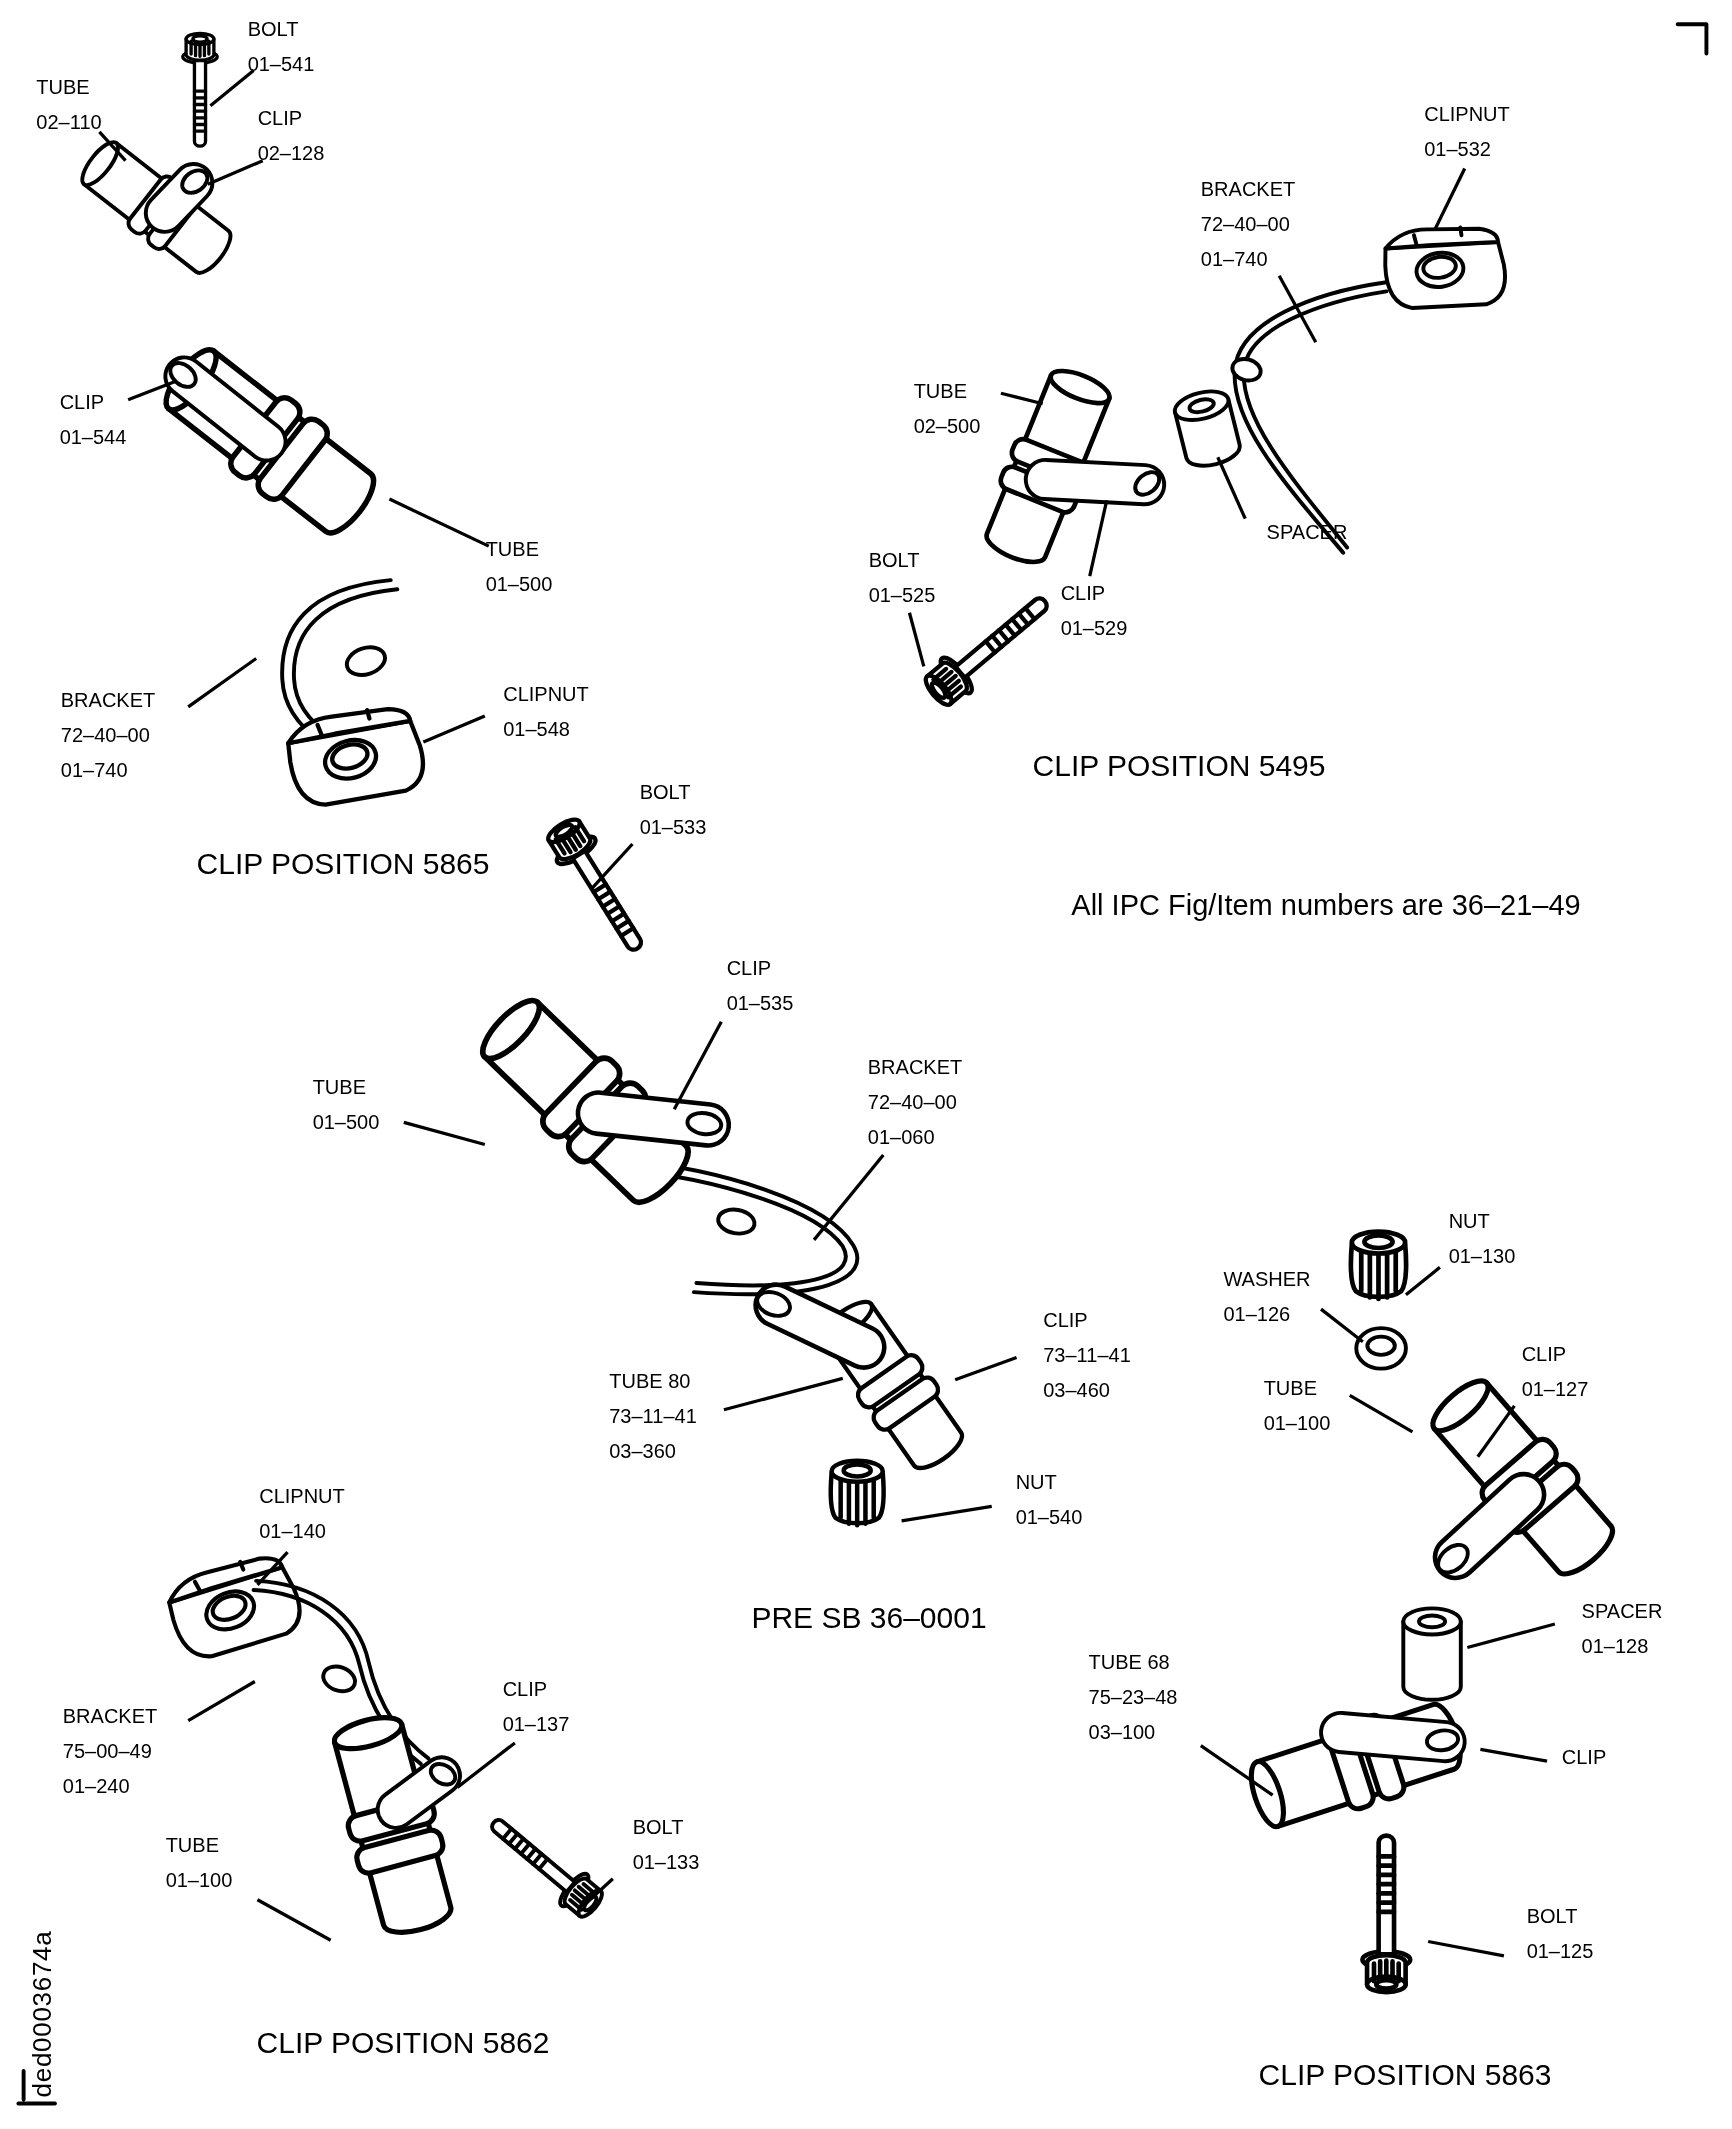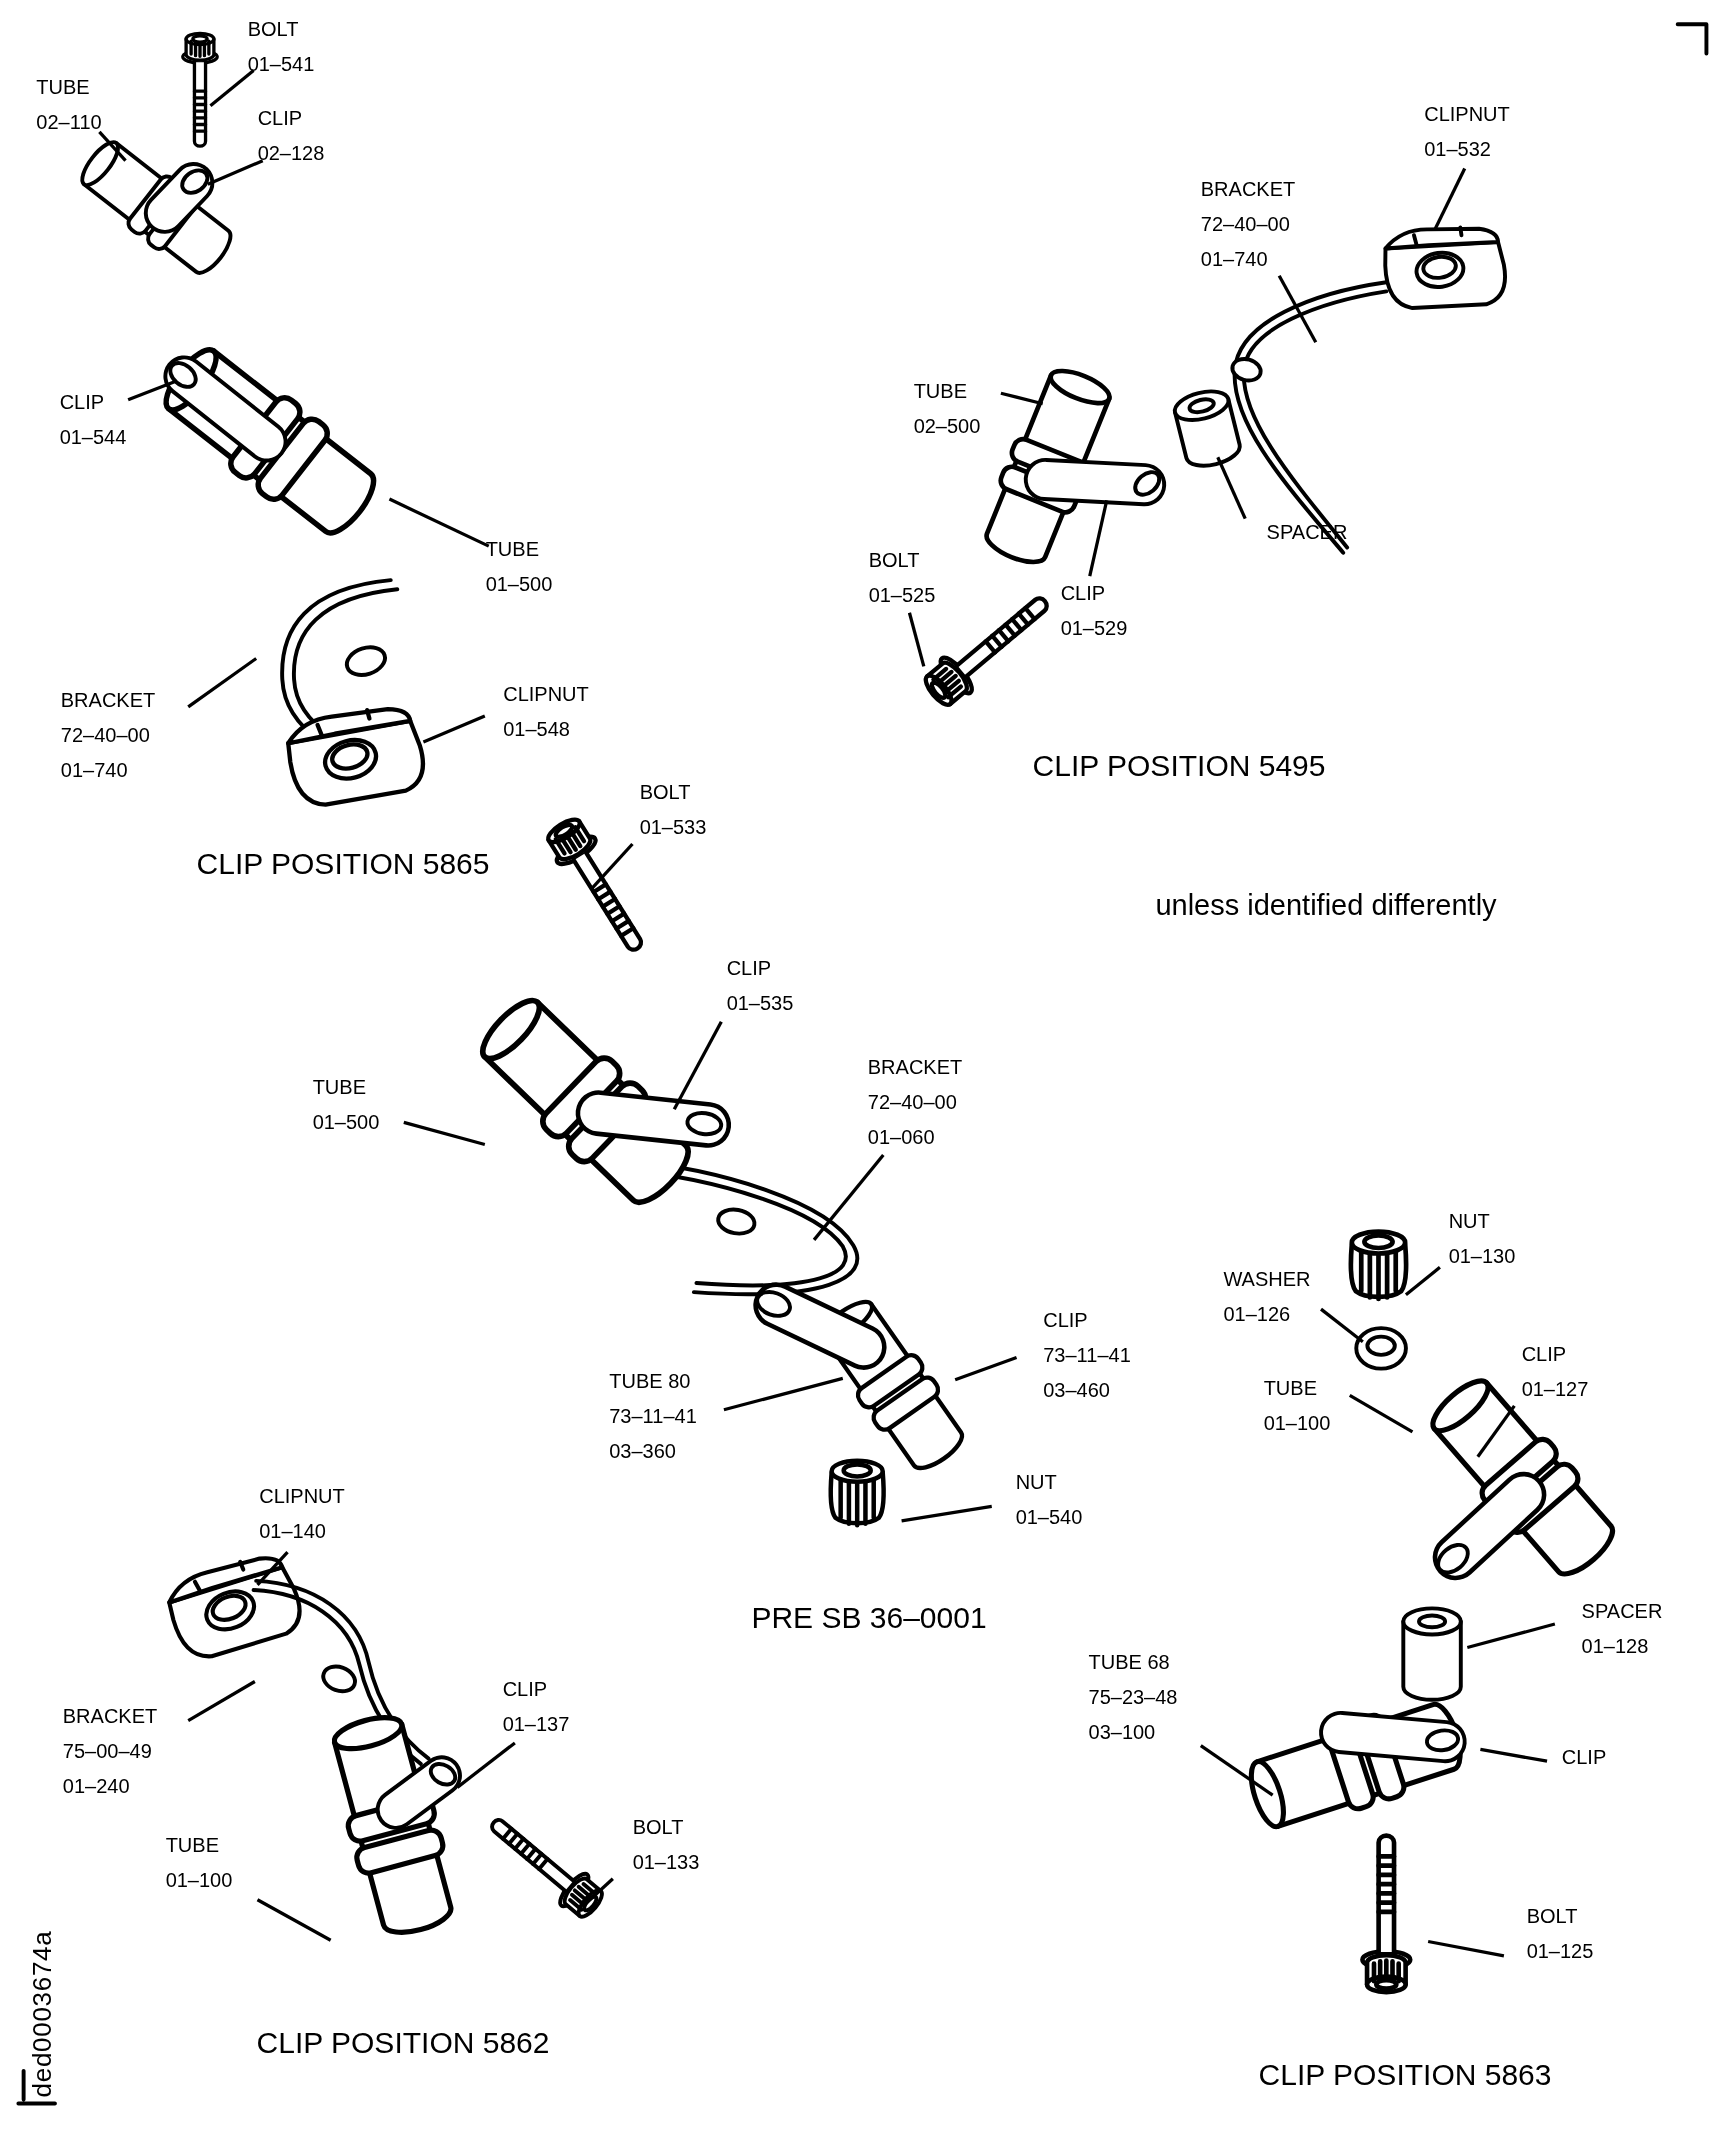--- a/index.html
+++ b/index.html
@@ -243,21 +243,21 @@
       <div>BOLT</div>
       <div>01–525</div>
     </div>
 <div class="lbl" style="left:1094px;top:576px">
       <div>CLIP</div>
       <div>01–529</div>
     </div>
 <div class="cap" style="left:1179px;top:748px">CLIP POSITION 5495</div>
 
 <div class="note" style="left:1326px;top:887px">
-      <div>unless identified differently</div>
+      <div>All IPC Fig/Item numbers are 36–21–49</div>
     </div>
 
 <div class="lbl" style="left:673px;top:775px">
       <div>BOLT</div>
       <div>01–533</div>
     </div>
 <div class="lbl" style="left:760px;top:951px">
       <div>CLIP</div>
       <div>01–535</div>
     </div>

